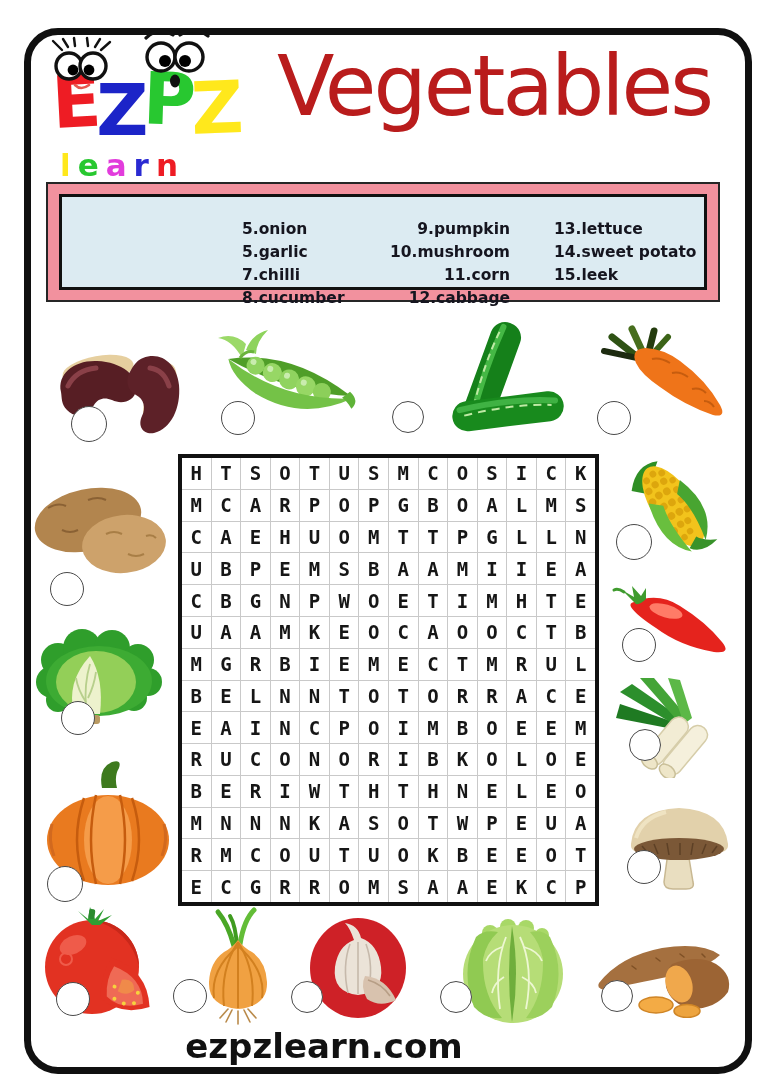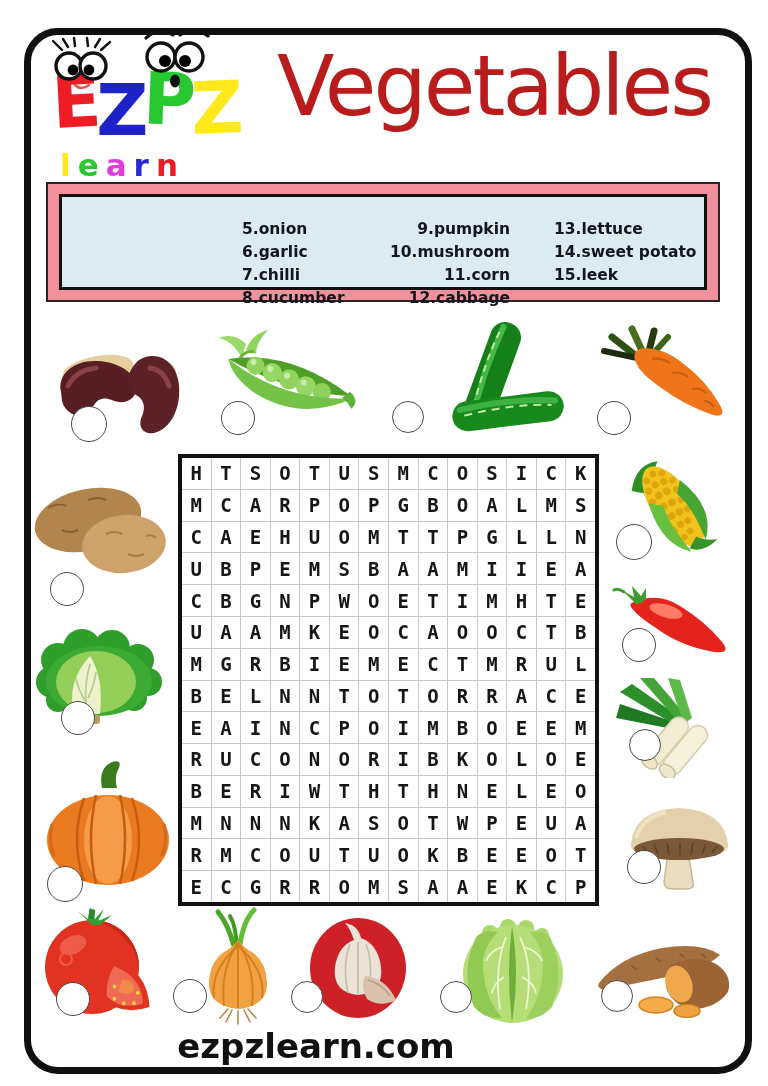--- a/index.html
+++ b/index.html
@@ -36,21 +36,21 @@
   .ws-grid{position:absolute;left:178px;top:454px;width:421px;height:452px;
            box-sizing:border-box;border:4px solid #111;background:#c9c9c9;
            display:grid;grid-template-columns:repeat(14,1fr);grid-template-rows:repeat(14,1fr);gap:1px;}
   .cell{background:#ffffff;display:flex;align-items:center;justify-content:center;
         font-family:"DejaVu Sans Mono","Liberation Mono",monospace;font-weight:bold;
         font-size:19px;color:#161616;}
   
   .veg{position:absolute;}
   .ans{position:absolute;background:#ffffff;border:1.6px solid #4a4a4a;border-radius:50%;box-sizing:border-box;}
   
-  .footer{position:absolute;left:0;top:1026px;width:632px;text-align:center;
+  .footer{position:absolute;left:8px;top:1026px;width:632px;text-align:center;
           font-size:34px;font-weight:bold;color:#111;}
 </style>
 </head>
 <body>
 
 <div id="page">
   <div class="frame"></div>
 
   <div>
     <div class="logo-top"><span style="color: rgb(238, 28, 36);">E</span><span style="color: rgb(28, 36, 200);">Z</span><span style="color: rgb(40, 200, 48);">P</span><span style="color: rgb(255, 232, 28);">Z</span></div>
@@ -80,21 +80,21 @@
       <ellipse cx="37" cy="55" rx="5" ry="6.4" fill="#111"></ellipse>
     </svg>
   </div>
 
   <div class="title">Vegetables</div>
 
   <div class="word-box">
     <div class="word-box-inner"></div>
     <div class="word-col">
         <div class="word">5.onion</div>
-        <div class="word">6.garlic</div>
+        <div class="word">5.garlic</div>
         <div class="word">7.chilli</div>
         <div class="word">8.cucumber</div>
       </div>
     <div class="word-col">
         <div class="word">9.pumpkin</div>
         <div class="word">10.mushroom</div>
         <div class="word">11.corn</div>
         <div class="word">12.cabbage</div>
       </div>
     <div class="word-col">

